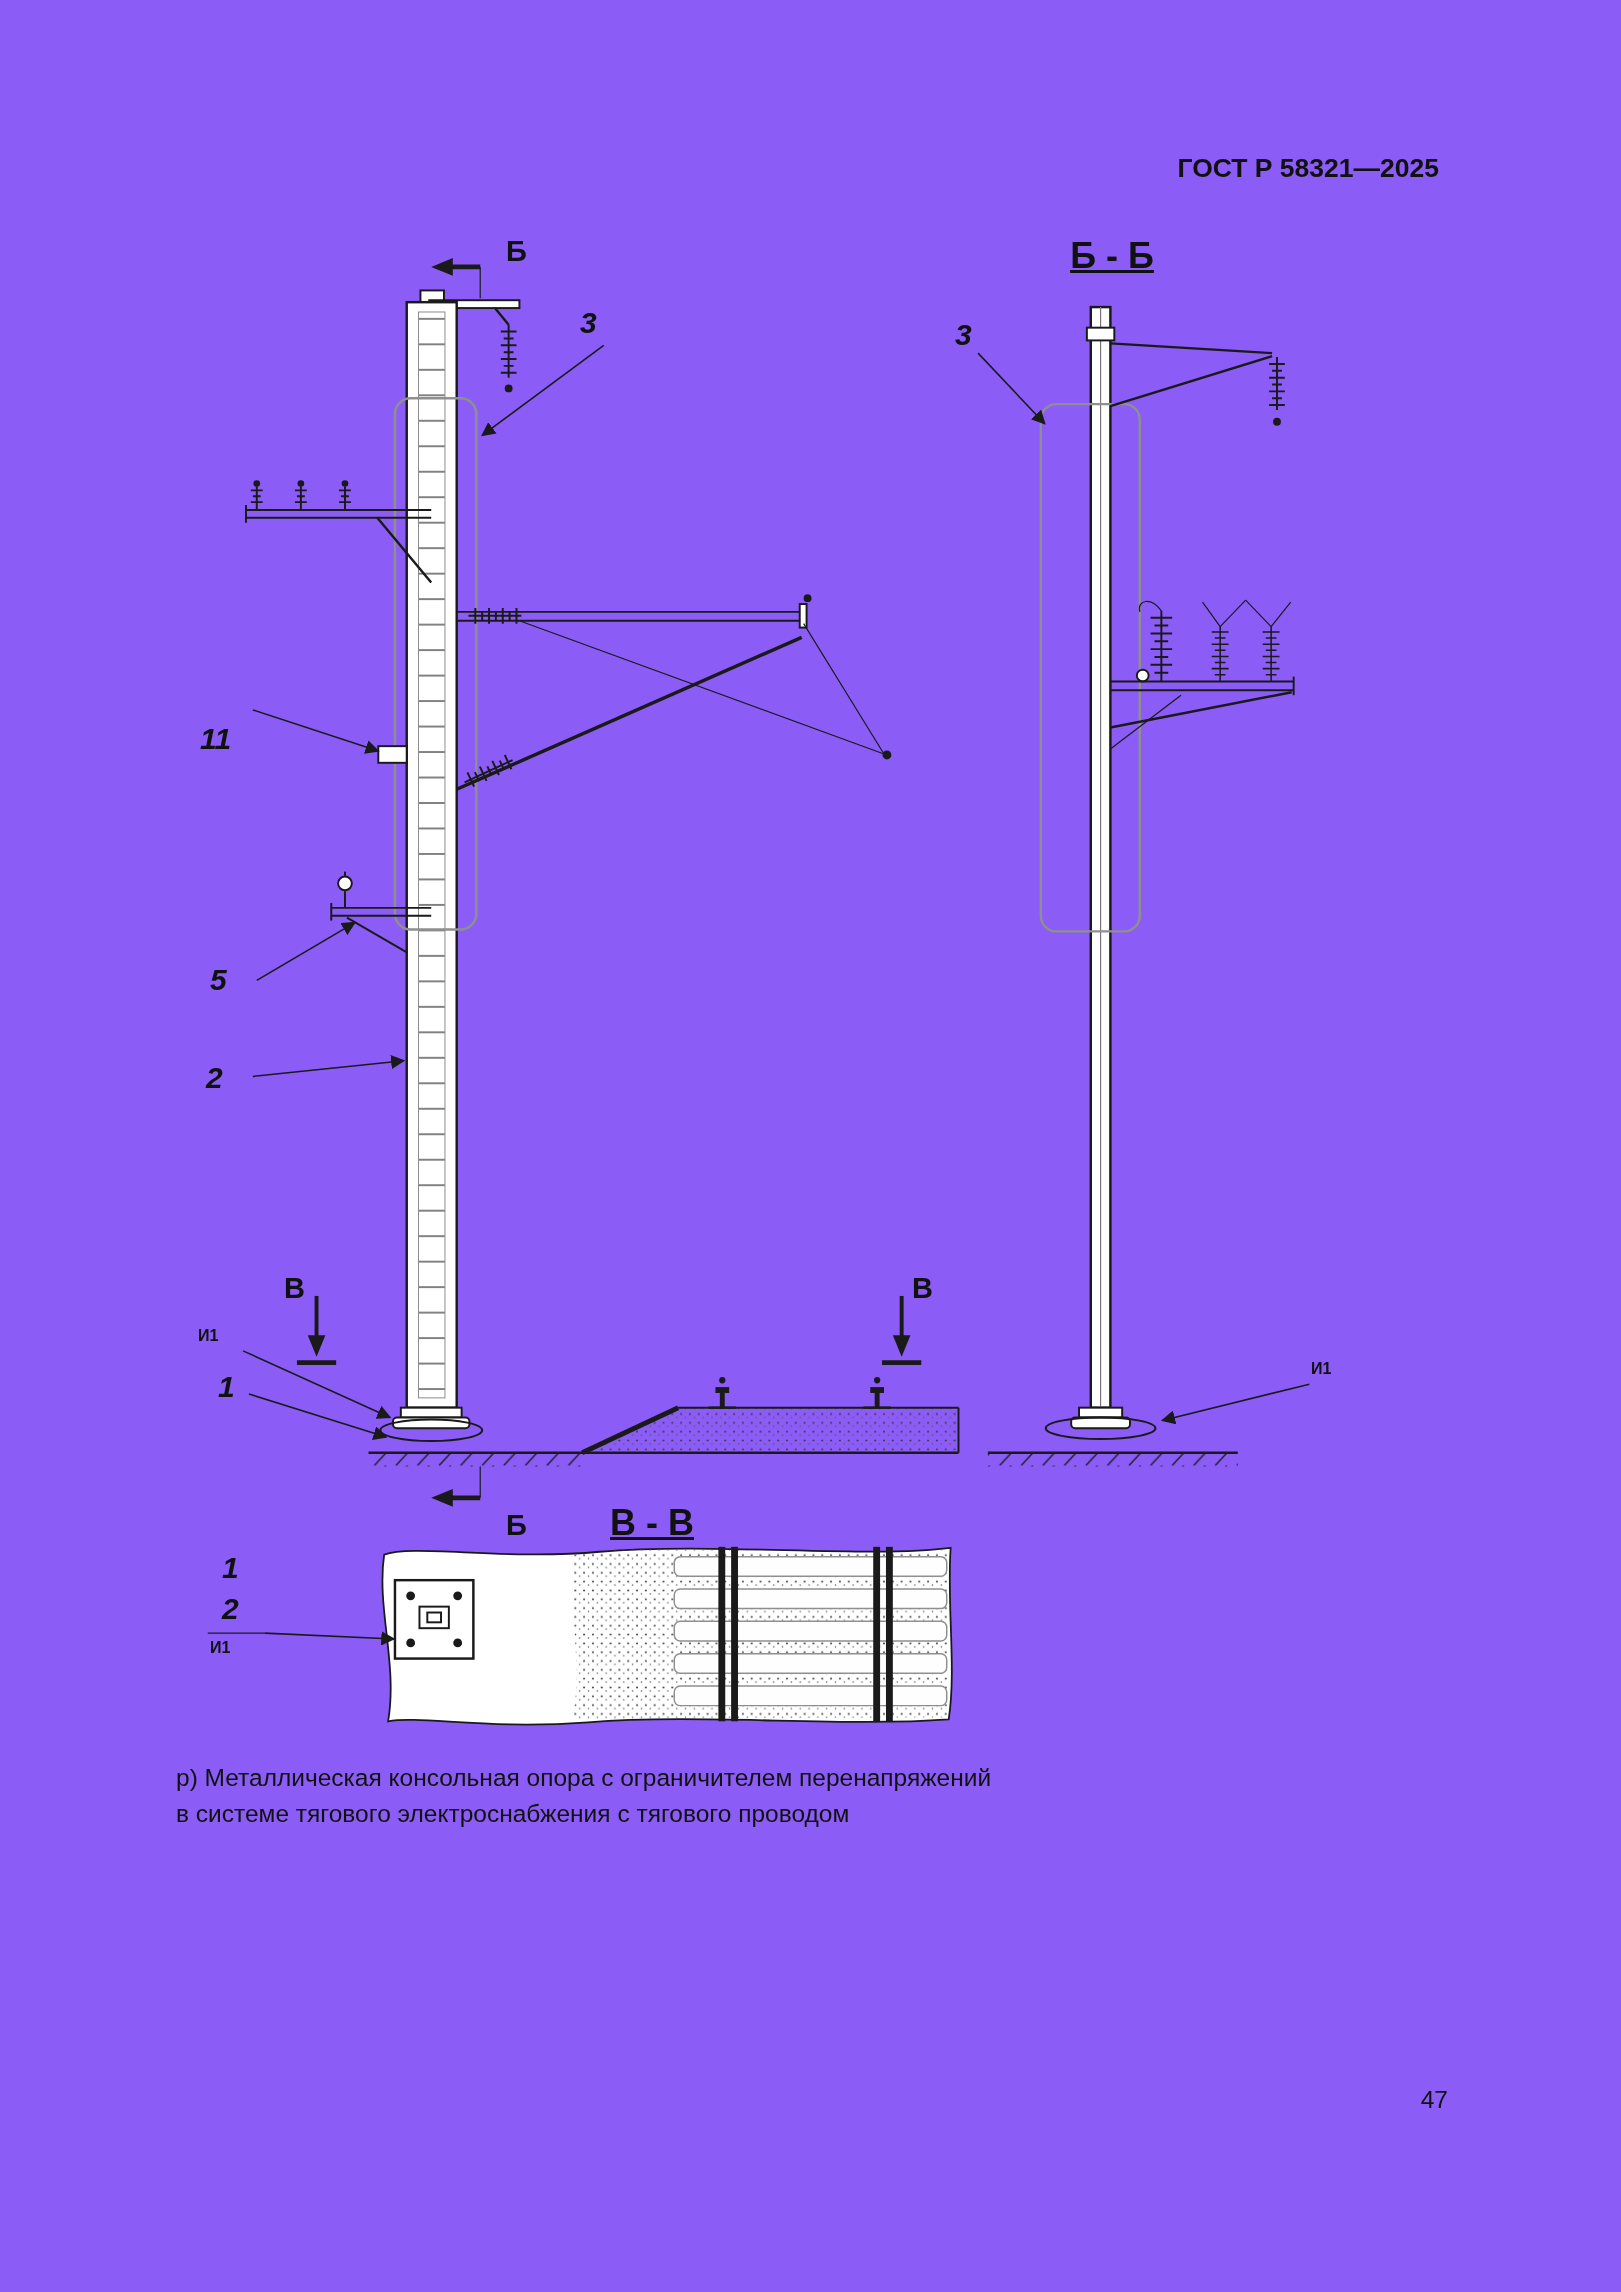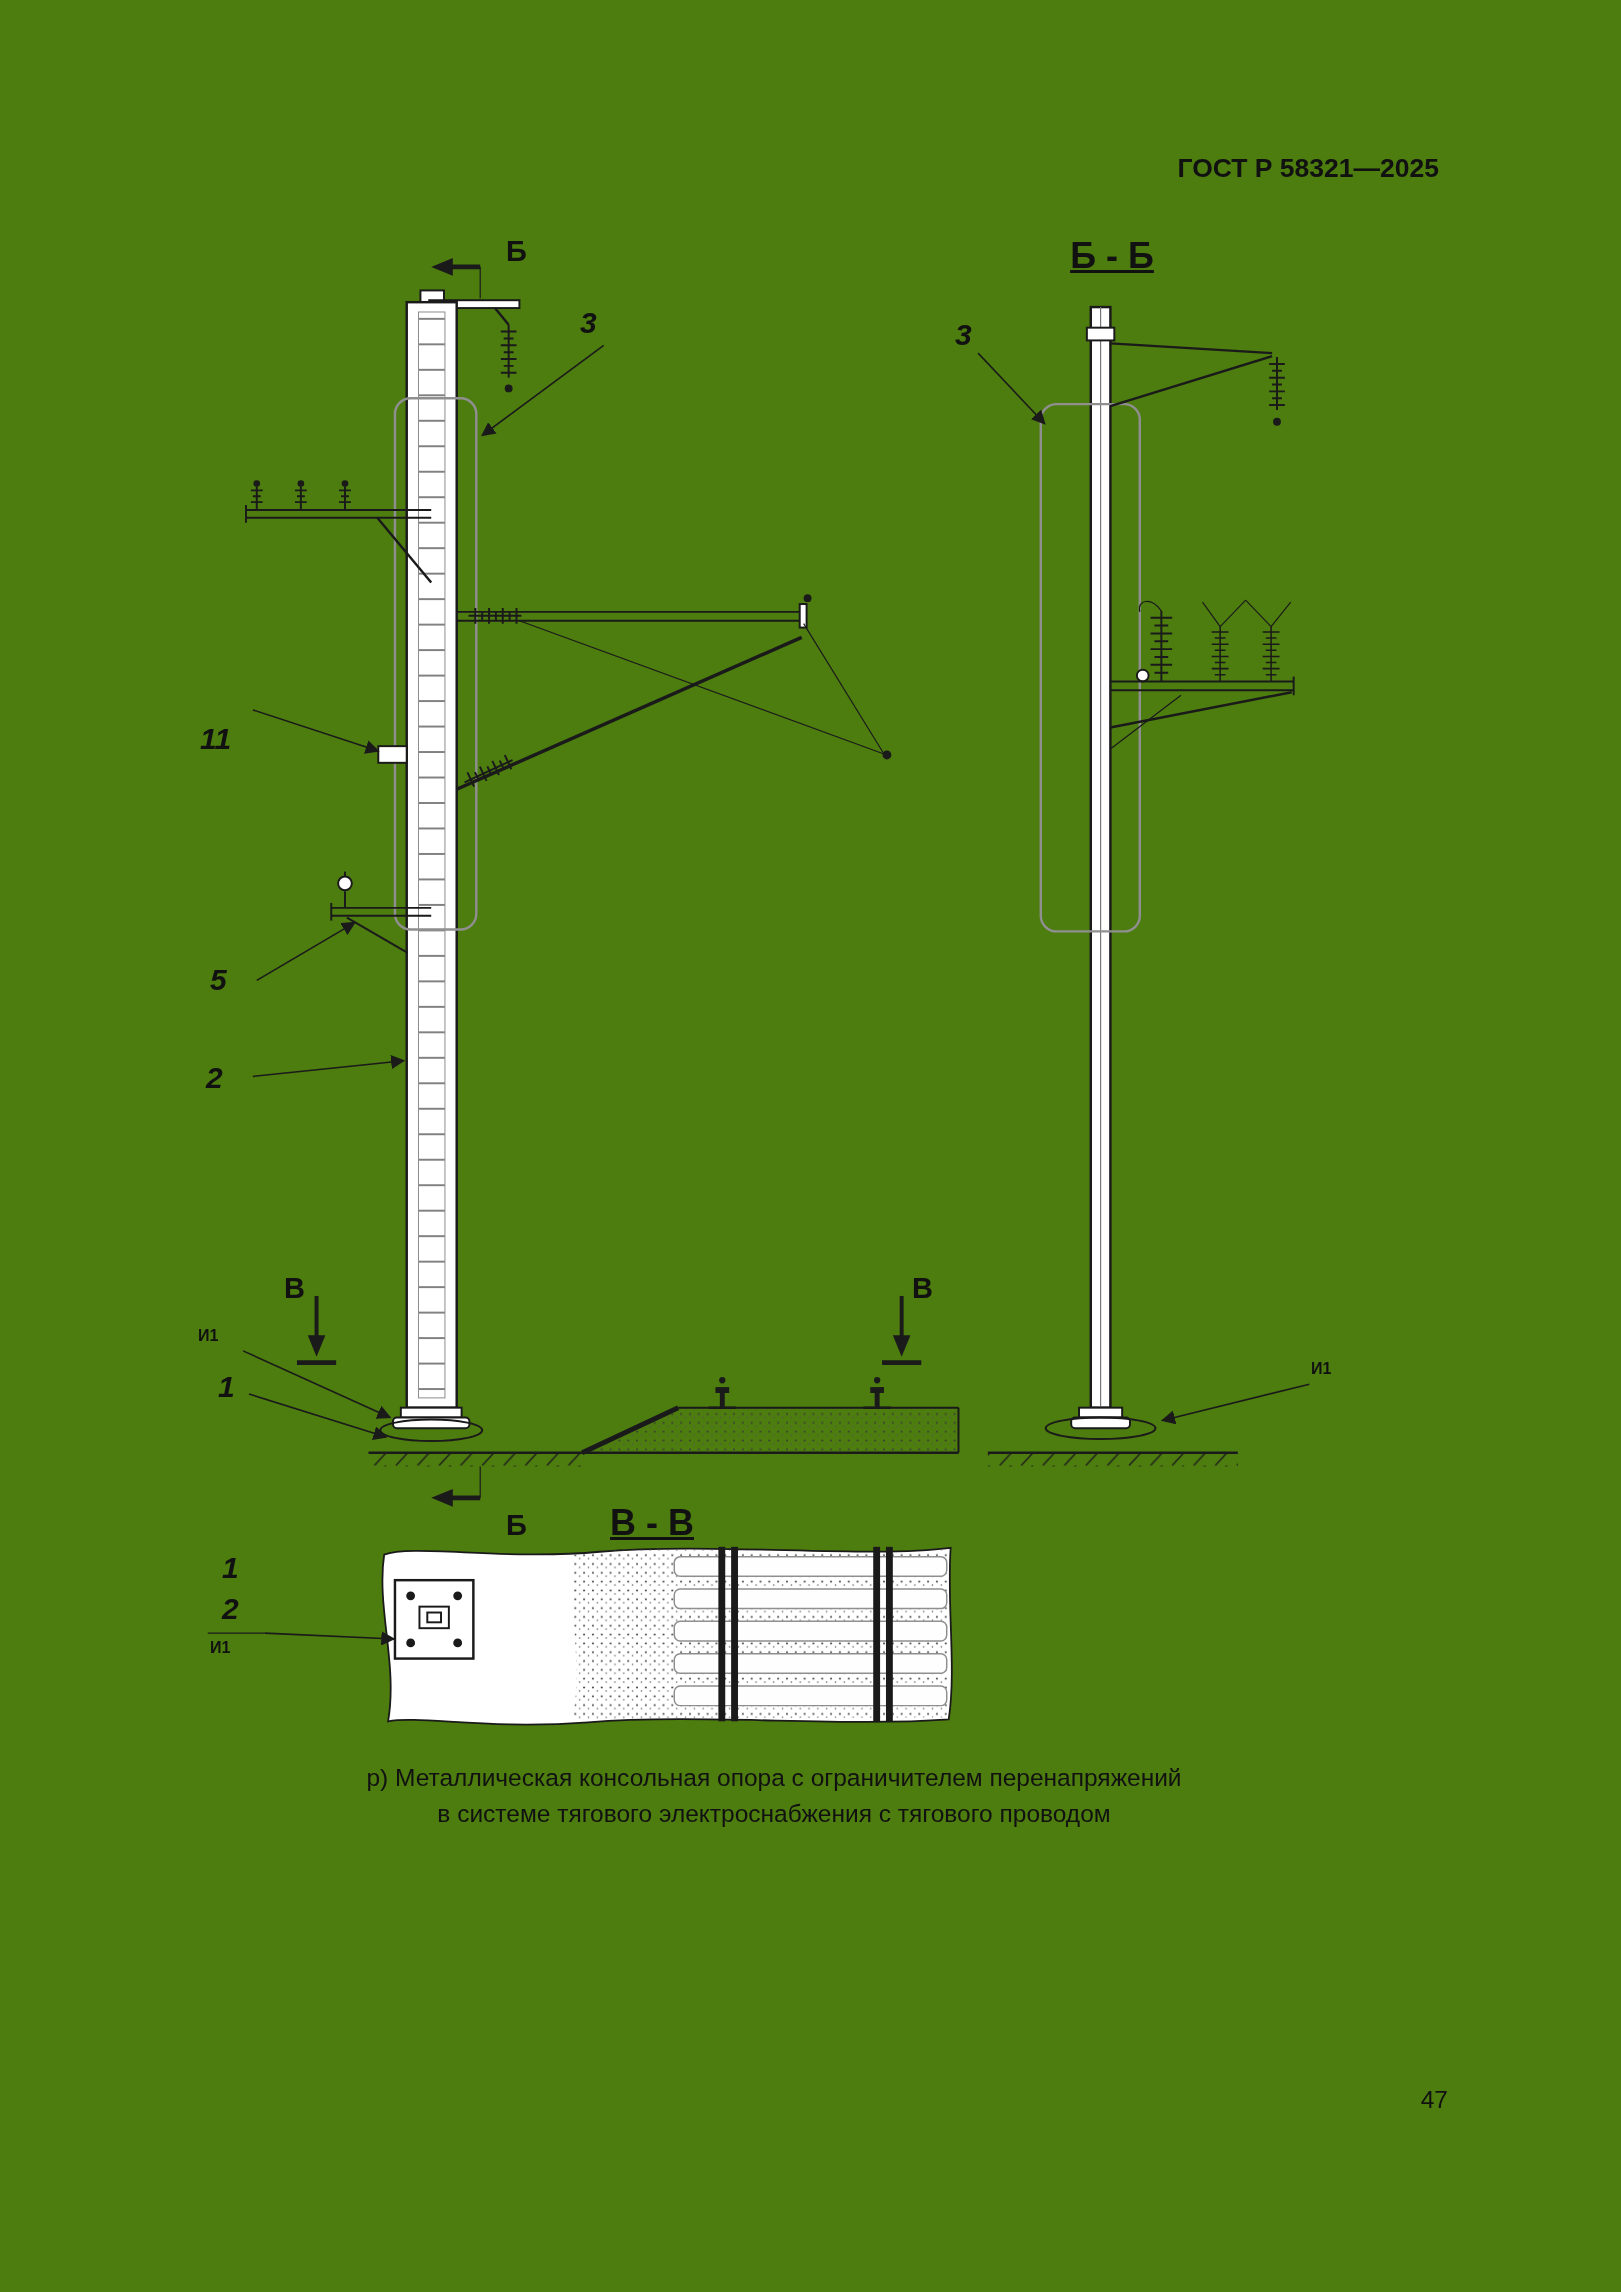--- a/index.html
+++ b/index.html
@@ -1,25 +1,25 @@
 <!DOCTYPE html>
 <html><head>
 <meta charset="utf-8">
 <style>
   html,body{margin:0;padding:0;background:#e9e9e9;}
-  .page{position:relative;width:1621px;height:2293px;background:#4d7c0f;
+  .page{position:relative;width:1621px;height:2293px;background:#8b5cf6;
         font-family:"Liberation Sans",sans-serif;color:#111;overflow:hidden;}
   .page > svg{position:absolute;left:0;top:0;}
   .lbl{position:absolute;white-space:nowrap;}
   .header{font-size:26.5px;font-weight:bold;}
   .num{font-size:30px;font-style:italic;font-weight:bold;}
   .sec{font-size:29px;font-weight:bold;}
   .sec-title{font-size:36px;font-weight:bold;text-decoration:underline;transform:translateX(-50%);}
   .i1{font-size:16px;font-weight:bold;}
-  .caption{position:absolute;left:176px;top:1760px;width:1196px;text-align:center;
+  .caption{position:absolute;left:176px;top:1760px;width:1196px;
            font-size:24.5px;line-height:36px;}
   .pagenum{font-size:24.5px;}
   
   .s1{stroke:#1a1a1a;stroke-width:1.2;fill:none;}
   .ld{stroke:#1a1a1a;stroke-width:1.6;fill:none;}
   .s2{stroke:#1a1a1a;stroke-width:2;fill:none;}
   .s25{stroke:#1a1a1a;stroke-width:2.5;fill:none;}
   .s35{stroke:#1a1a1a;stroke-width:3.5;fill:none;}
   .wf{fill:#ffffff;stroke:#1a1a1a;stroke-width:2;}
   .gray{stroke:#8f8f8f;stroke-width:2.5;fill:none;}

